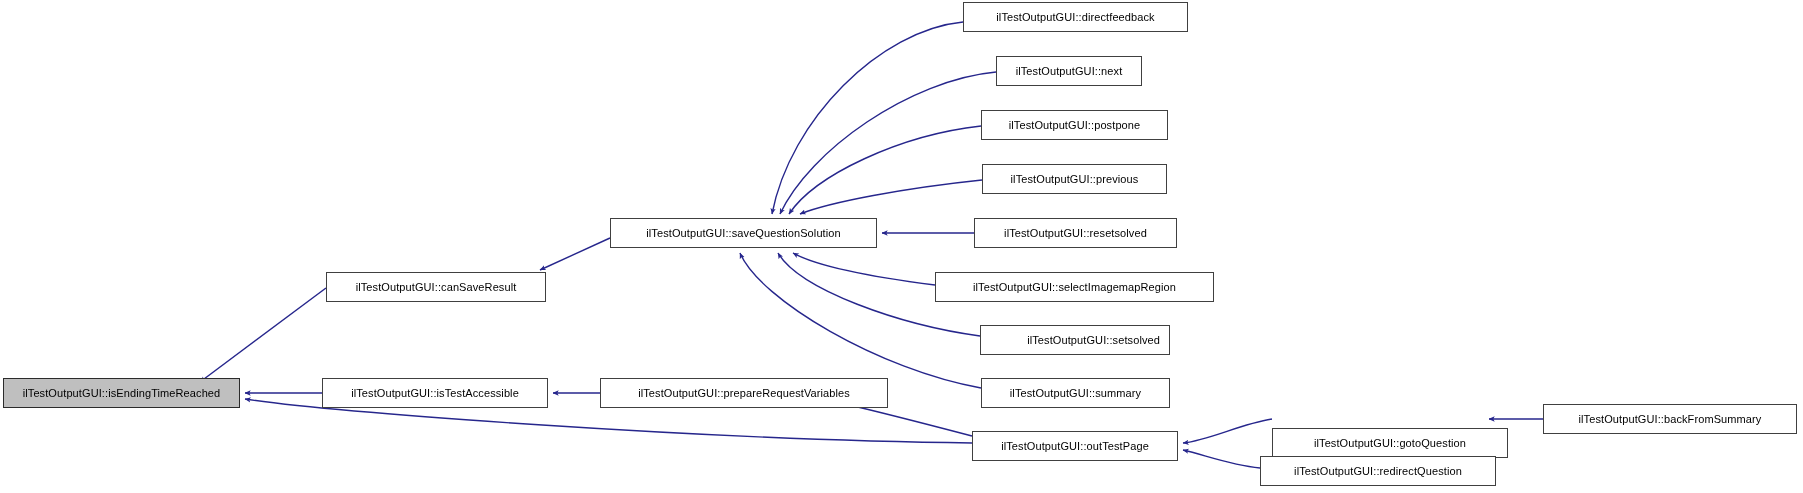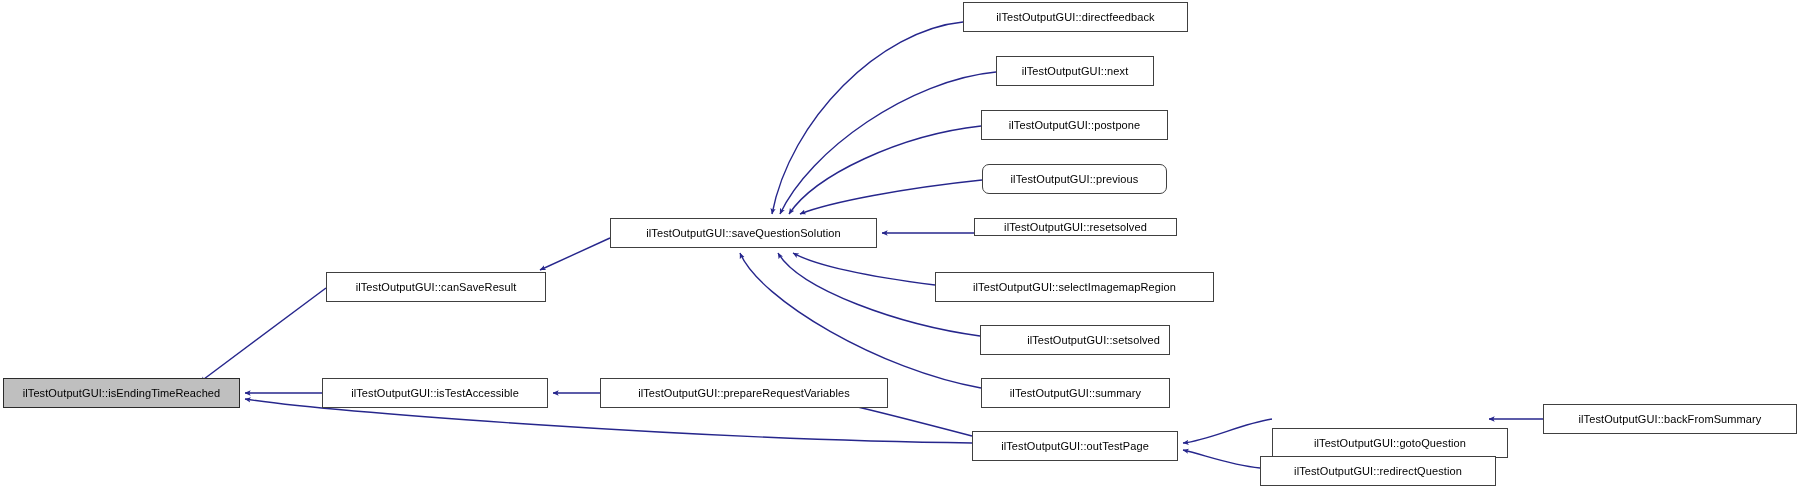--- a/index.html
+++ b/index.html
@@ -90,30 +90,30 @@
     </div>
     <div class="node" style="left: 326px; top: 272px; width: 220px; height: 30px; text-align: center;">
       <span class="label">ilTestOutputGUI::canSaveResult</span>
     </div>
     <div class="node" style="left: 610px; top: 218px; width: 267px; height: 30px;">
       <span class="label">ilTestOutputGUI::saveQuestionSolution</span>
     </div>
     <div class="node" style="left: 963px; top: 2px; width: 225px; height: 30px;">
       <span class="label">ilTestOutputGUI::directfeedback</span>
     </div>
-    <div class="node" style="left: 996px; top: 56px; width: 158px; height: 30px;">
+    <div class="node" style="left: 996px; top: 56px; width: 146px; height: 30px;">
       <span class="label">ilTestOutputGUI::next</span>
     </div>
     <div class="node" style="left: 981px; top: 110px; width: 187px; height: 30px;">
       <span class="label">ilTestOutputGUI::postpone</span>
     </div>
-    <div class="node" style="left: 982px; top: 164px; width: 185px; height: 30px; border-radius: 7px;">
+    <div class="node" style="left: 982px; top: 164px; width: 185px; height: 30px;">
       <span class="label">ilTestOutputGUI::previous</span>
     </div>
-    <div class="node" style="left: 974px; top: 218px; width: 203px; height: 18px;">
+    <div class="node" style="left: 974px; top: 218px; width: 203px; height: 30px;">
       <span class="label">ilTestOutputGUI::resetsolved</span>
     </div>
     <div class="node" style="left: 935px; top: 272px; width: 279px; height: 30px;">
       <span class="label">ilTestOutputGUI::selectImagemapRegion</span>
     </div>
     <div class="node" style="left: 980px; top: 325px; width: 190px; height: 30px; justify-content: flex-end;">
       <span class="label">ilTestOutputGUI::setsolved</span>
     </div>
     <div class="node" style="left: 981px; top: 378px; width: 189px; height: 30px;">
       <span class="label">ilTestOutputGUI::summary</span>

